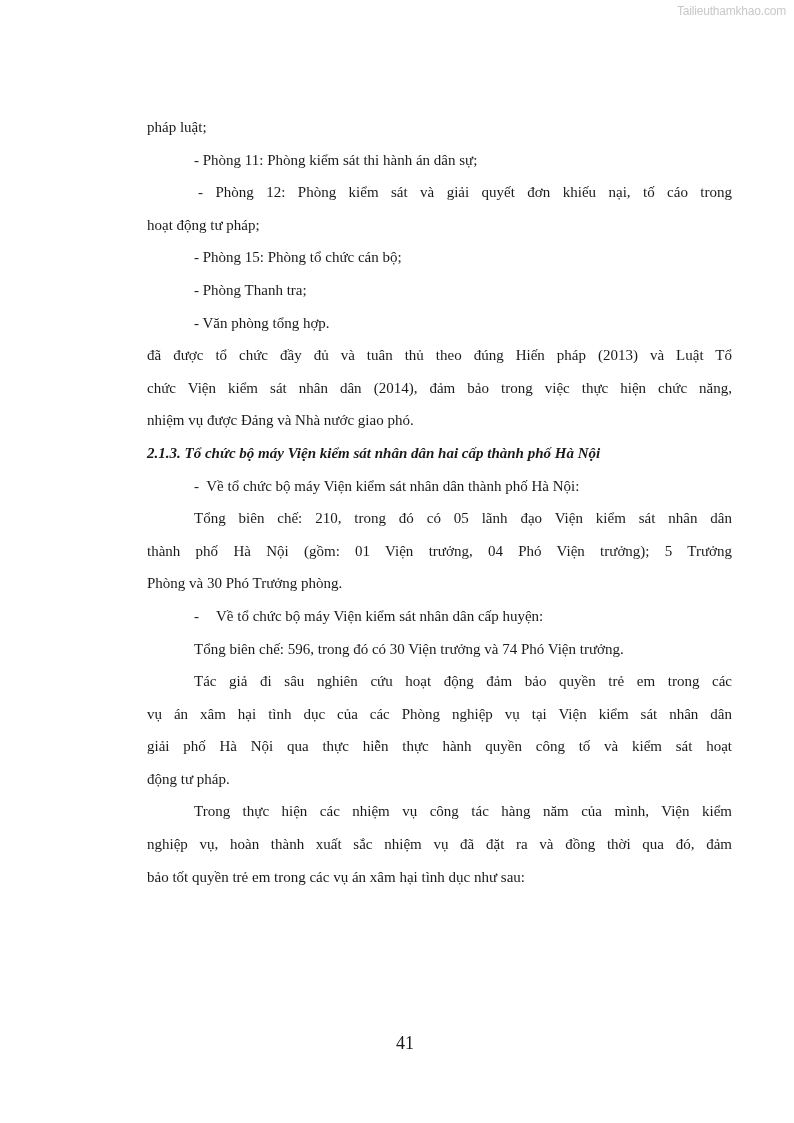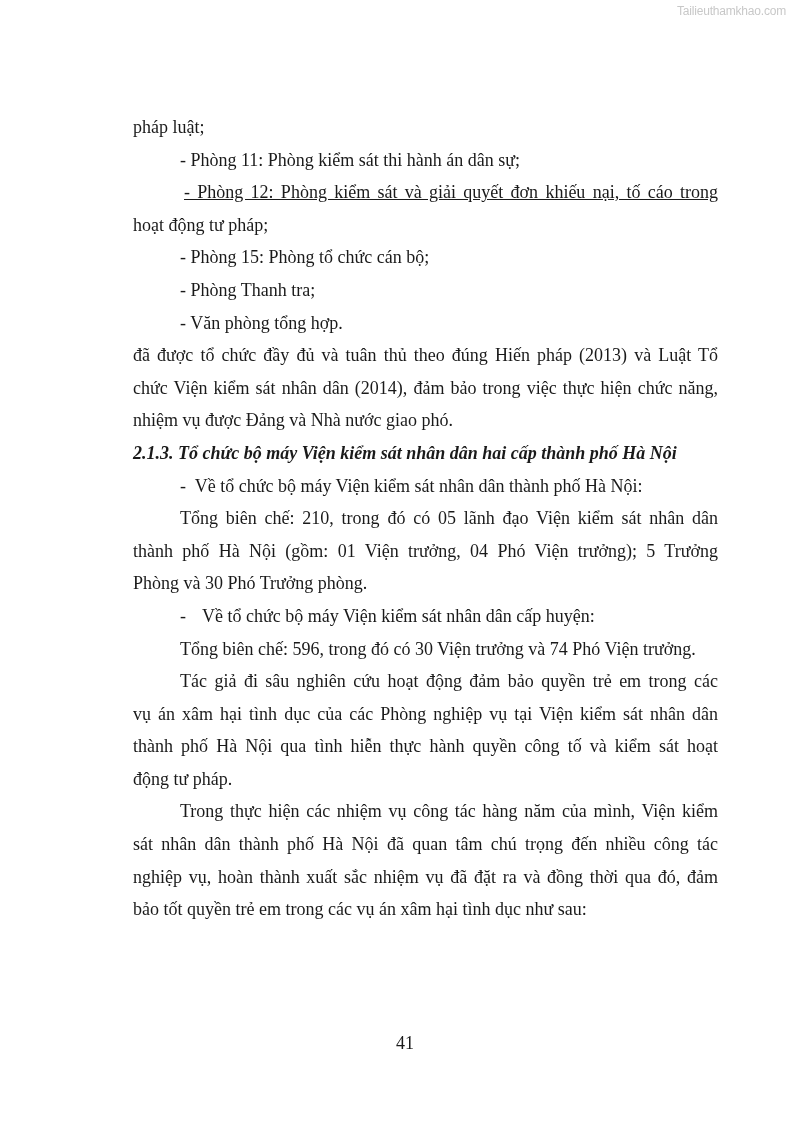--- a/index.html
+++ b/index.html
@@ -20,32 +20,32 @@
       top: 4px;
       right: 8px;
       font-family: "Liberation Sans", "DejaVu Sans", sans-serif;
       font-size: 12px;
       color: #c8c8c8;
       letter-spacing: -0.2px;
     }
     .page-body {
       position: absolute;
       top: 111px;
-      left: 133px;
+      left: 147px;
       width: 585px;
-      font-size: 18px;
+      font-size: 15px;
       line-height: 32.6px;
     }
     .line {
       display: block;
       white-space: nowrap;
       height: 32.6px;
     }
     .ind-1 { padding-left: 47px; }
-    .ind-1b { padding-left: 51px; text-decoration: underline; }
+    .ind-1b { padding-left: 51px; }
     .justify-line {
       display: block;
       text-align: justify;
       text-align-last: justify;
       height: 32.6px;
     }
     .justify-line.last {
       text-align-last: left;
     }
     .heading-italic {
@@ -102,27 +102,26 @@
 
   <span class="line ind-1 dash-spaced">
     <span class="dash">-</span><span>Về tổ chức bộ máy Viện kiểm sát nhân dân cấp huyện:</span>
   </span>
 
   <span class="line ind-1">Tổng biên chế: 596, trong đó có 30 Viện trưởng và 74 Phó Viện trưởng.</span>
 
   <div>
     <span class="justify-line ind-1">Tác giả đi sâu nghiên cứu hoạt động đảm bảo quyền trẻ em trong các</span>
     <span class="justify-line">vụ án xâm hại tình dục của các Phòng nghiệp vụ tại Viện kiểm sát nhân dân</span>
-    <span class="justify-line">thành phố Hà Nội qua tình hiễn thực hành quyền công tố và kiểm sát hoạt</span>
+    <span class="justify-line">giải phố Hà Nội qua thực hiễn thực hành quyền công tố và kiểm sát hoạt</span>
     <span class="justify-line last">động tư pháp.</span>
   </div>
 
 
   <div>
     <span class="justify-line ind-1">Trong thực hiện các nhiệm vụ công tác hàng năm của mình, Viện kiểm</span>
-    <span class="justify-line">sát nhân dân thành phố Hà Nội đã quan tâm chú trọng đến nhiều công tác</span>
     <span class="justify-line">nghiệp vụ, hoàn thành xuất sắc nhiệm vụ đã đặt ra và đồng thời qua đó, đảm</span>
     <span class="justify-line last">bảo tốt quyền trẻ em trong các vụ án xâm hại tình dục như sau:</span>
   </div>
 
 </div>
 
 <div class="page-number">41</div>
 
 </body></html>

